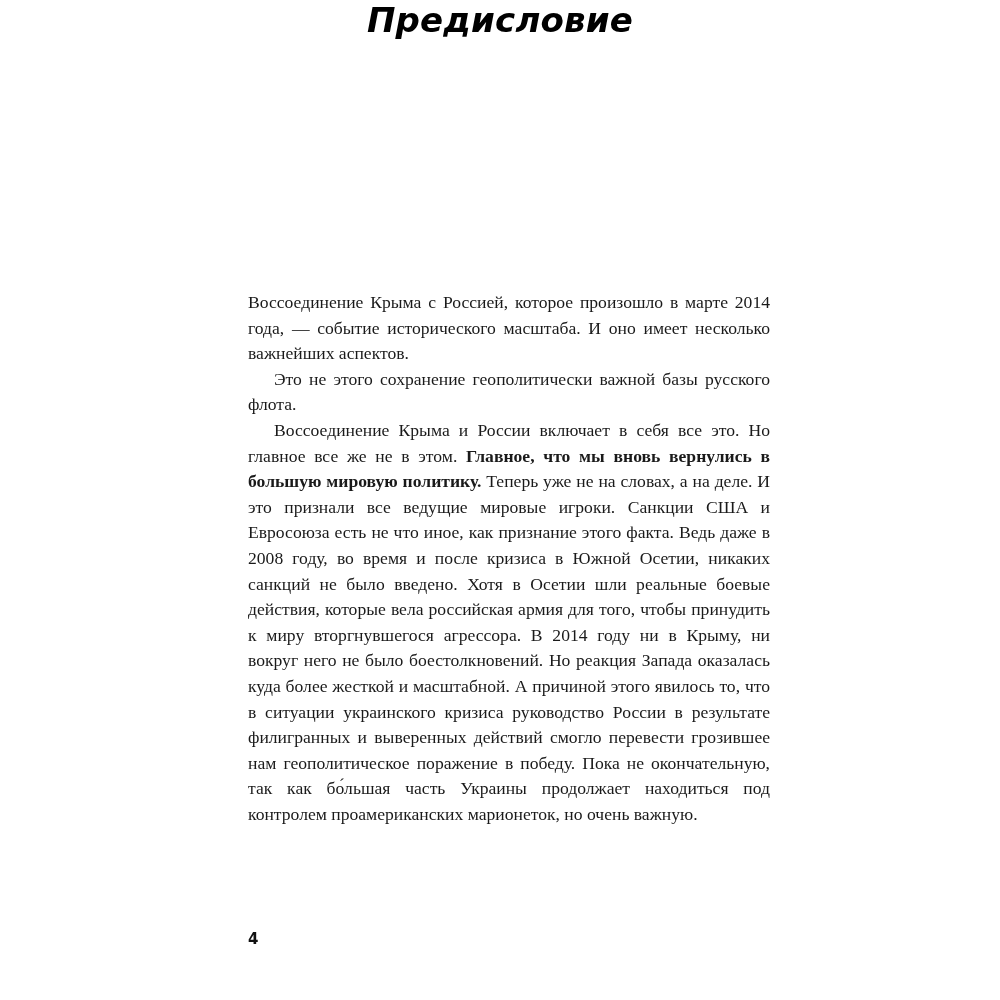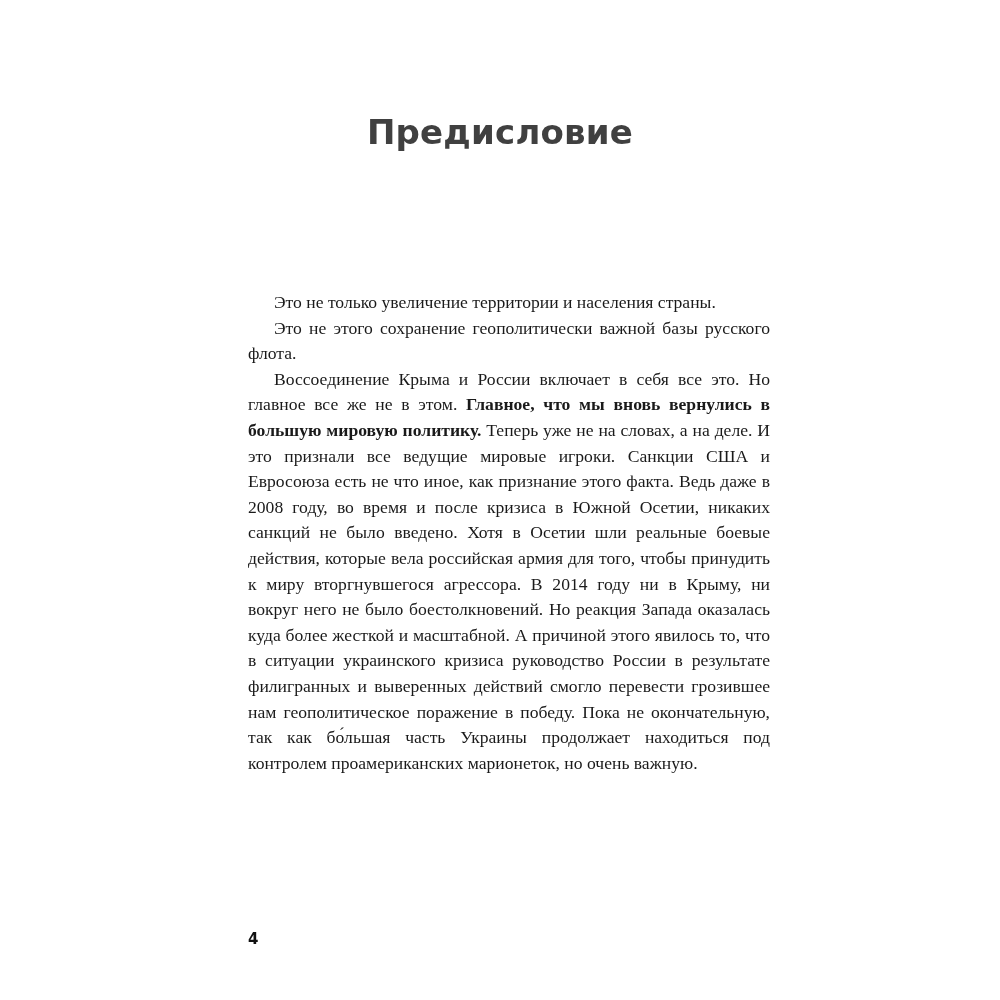--- a/index.html
+++ b/index.html
@@ -18,25 +18,25 @@
     position: relative;
     width: 1000px;
     height: 1000px;
     background: #ffffff;
     box-sizing: border-box;
   }
   .chapter-title {
     font-family: "DejaVu Sans", sans-serif;
     font-weight: bold;
     font-size: 34px;
-    color: #404040;
+    color: #000000;
     text-align: center;
     margin: 0;
-    padding-top: 112px;
     letter-spacing: 0.2px;
+    font-style: italic;
   }
   .body-block {
     position: absolute;
     left: 248px;
     top: 290px;
     width: 522px;
   }
   .para {
     margin: 0;
     font-size: 17.6px;
@@ -64,23 +64,23 @@
 </style>
 </head>
 <body>
 
 <div class="page">
 
   <h1 class="chapter-title">Предисловие</h1>
 
   <div class="body-block">
 
+    <p class="para">Воссоединение Крыма с Россией, которое произошло в марте 2014 года, — событие исторического масштаба. И оно имеет несколько важнейших аспектов.</p>
 
 
-    <p class="para indent">Это не только увеличение территории и населения страны.</p>
 
     <p class="para indent">Это не этого сохранение геополитически важной базы русского флота.</p>
 
 
     <p class="para indent"><span>Воссоединение Крыма и России включает в себя все это. Но главное все же не в этом. </span><b>Главное, что мы вновь вернулись в большую мировую политику.</b><span> Теперь уже не на словах, а на деле. И это признали все ведущие мировые игроки. Санкции США и Евросоюза есть не что иное, как признание этого факта. Ведь даже в 2008 году, во время и после кризиса в Южной Осетии, никаких санкций не было введено. Хотя в Осетии шли реальные боевые действия, которые вела российская армия для того, чтобы принудить к миру вторгнувшегося агрессора. В 2014 году ни в Крыму, ни вокруг него не было боестолкновений. Но реакция Запада оказалась куда более жесткой и масштабной. А причиной этого явилось то, что в ситуации украинского кризиса руководство России в результате филигранных и выверенных действий смогло перевести грозившее нам геополитическое поражение в победу. Пока не окончательную, так как бо́льшая часть Украины продолжает находиться под контролем проамериканских марионеток, но очень важную.</span></p>
 
   </div>
 
   <div class="page-number">4</div>
 

